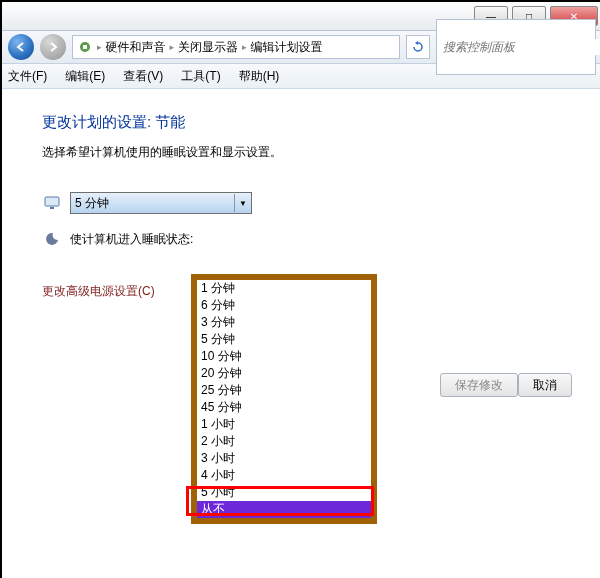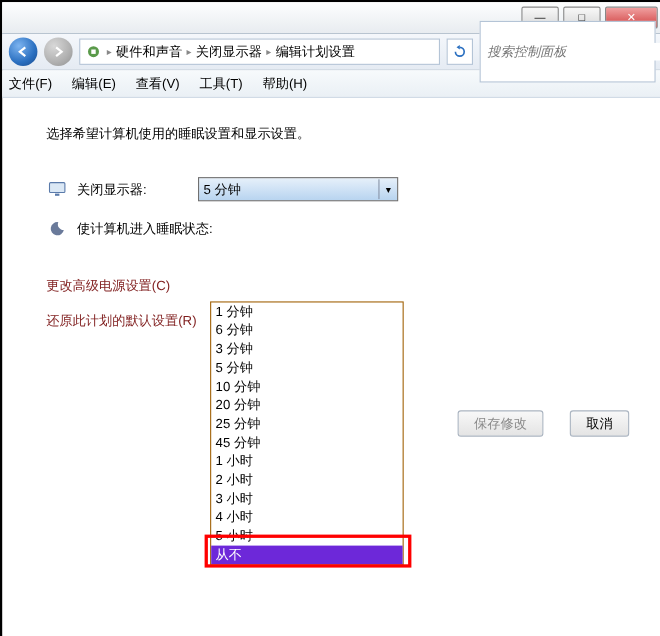--- a/index.html
+++ b/index.html
@@ -18,26 +18,26 @@
 .searchbox input{border:none;outline:none;flex:1;font-size:12px;font-style:italic;color:#888}
 .menubar{height:24px;background:linear-gradient(#f7fafc,#eaf0f5);border-bottom:1px solid #ccd8e4;display:flex;align-items:center;padding:0 6px;gap:18px}
 .content{padding:24px 40px;position:relative;height:calc(100% - 88px)}
 h1{margin:0 0 12px 0;font-size:15px;font-weight:normal;color:#003399}
 .desc{margin:0 0 28px 0}
 .row{display:flex;align-items:center;height:28px;margin-bottom:8px}
 .rowicon{width:20px;height:20px;margin-right:8px;display:inline-flex;align-items:center;justify-content:center}
 .rowlabel{width:110px}
 .combo{width:176px;height:20px;border:1px solid #707070;background:linear-gradient(#e6f0fa,#b8d4f0);font-size:12px;padding-left:4px;display:flex;align-items:center;justify-content:space-between;position:relative}
 .combo .arrow{width:16px;height:18px;border-left:1px solid #8894a8;display:flex;align-items:center;justify-content:center;font-size:8px}
-.dropdown{position:absolute;left:189px;top:185px;width:174px;border:1px solid #a16207;background:#fff;z-index:10}
+.dropdown{position:absolute;left:189px;top:185px;width:174px;border:6px solid #a16207;background:#fff;z-index:10}
 .dropdown .opt{padding:1px 4px;font-size:12px;height:15px;line-height:15px}
 .dropdown .opt.sel{background:#6d28d9;color:#fff}
 .redbox{position:absolute;left:184px;top:397px;width:182px;height:24px;border:3px solid #ff0000;z-index:20;pointer-events:none}
 .link{color:#7f1d1d;margin-bottom:14px;cursor:pointer}
-.buttons{position:absolute;right:30px;bottom:230px;display:flex;gap:24px}
+.buttons{position:absolute;right:30px;bottom:230px;display:flex;gap:0}
 .btn{height:22px;padding:0 14px;border:1px solid #aab4c0;background:linear-gradient(#f8f8f8,#e4e4e4);border-radius:3px;font-size:12px;display:flex;align-items:center}
 .btn.disabled{color:#8a8a8a}
 </style>
 </head>
 <body>
 
 <div class="window">
 
   <div class="titlebar">
     <div class="winbtn">—</div>
@@ -87,48 +87,47 @@
 
   <div class="menubar">
     <span>文件(F)</span>
     <span>编辑(E)</span>
     <span>查看(V)</span>
     <span>工具(T)</span>
     <span>帮助(H)</span>
   </div>
 
   <div class="content">
+    <h1>更改计划的设置: 节能</h1>
     <p class="desc">选择希望计算机使用的睡眠设置和显示设置。</p>
 
     <div class="row">
       <span class="rowicon">
           <svg width="18" height="18" viewBox="0 0 18 18">
             <rect x="2" y="3" width="14" height="9" rx="1" stroke="#5a7aaa" fill="#dbe8f5"></rect>
             <rect x="7" y="13" width="4" height="2" fill="#5a7aaa"></rect>
           </svg>
         </span>
-      <span class="rowlabel">关闭显示器:</span>
       <div class="combo">
         <span>5 分钟</span>
         <span class="arrow">▼</span>
       </div>
     </div>
 
     <div class="row">
       <span class="rowicon">
           <svg width="16" height="16" viewBox="0 0 16 16">
             <path d="M9 2 A6 6 0 1 0 14 9 A5 5 0 0 1 9 2" fill="#6a7a9a"></path>
           </svg>
         </span>
       <span class="rowlabel" style="width:auto">使计算机进入睡眠状态:</span>
     </div>
 
     <div style="height:22px"></div>
     <div class="link">更改高级电源设置(C)</div>
-    <div class="link">还原此计划的默认设置(R)</div>
 
     <div class="buttons">
       <div class="btn disabled">保存修改</div>
       <div class="btn">取消</div>
     </div>
 
     <div class="dropdown" id="dropdown">
         <div class="opt">1 分钟</div>
         <div class="opt">6 分钟</div>
         <div class="opt">3 分钟</div>

